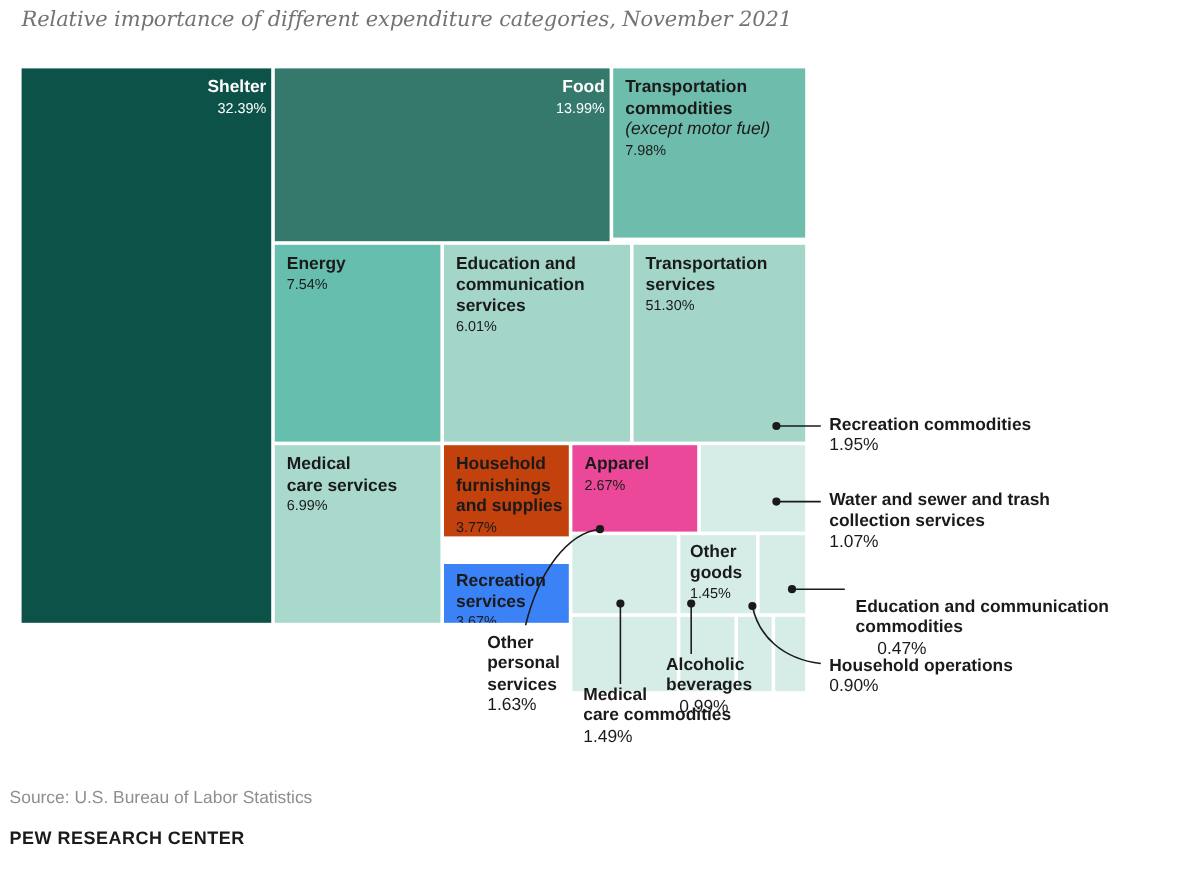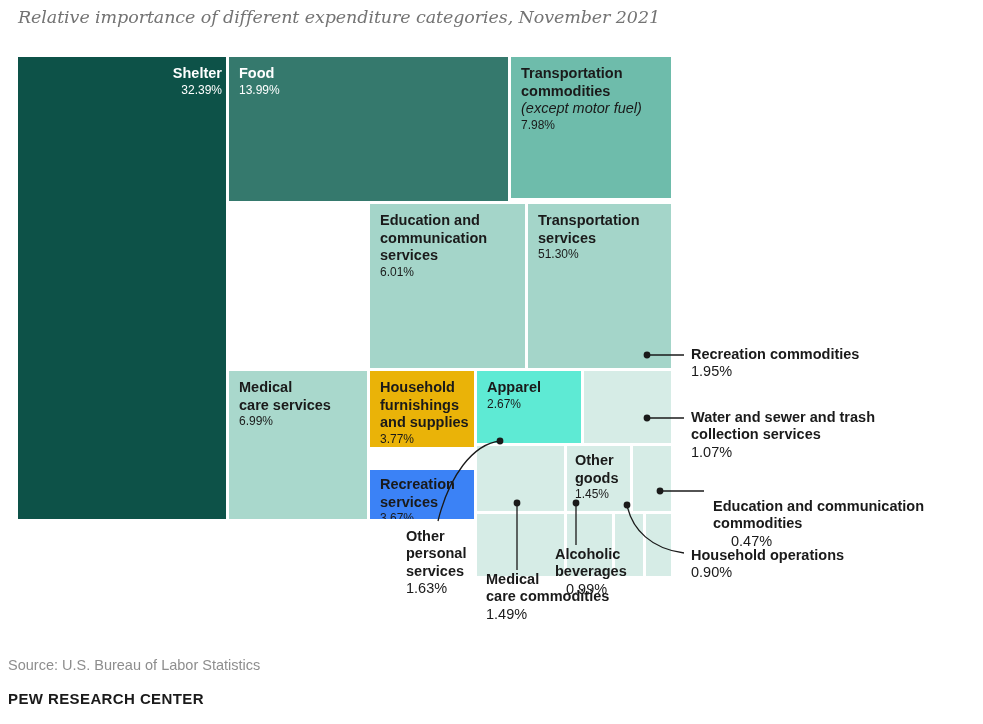--- a/index.html
+++ b/index.html
@@ -116,36 +116,42 @@
 
 <div id="treemap">
 
   <div class="cell" style="left:0px; top:0px; width:208px; height:462px; background:#0d5248;text-align:right;">
     <div class="cell-text light-text">
       <span class="cell-name">Shelter</span>
       <span class="cell-val">32.39%</span>
     </div>
   </div>
 
-  <div class="cell" style="left:211px; top:0px; width:279px; height:144px; background:#35796d;">
+  <div class="cell" style="left:211px; top:0px; width:279px; height:144px; background:#35796d;text-align:right;">
     <div class="cell-text light-text">
       <span class="cell-name">Food</span>
       <span class="cell-val">13.99%</span>
     </div>
   </div>
 
   <div class="cell" style="left:493px; top:0px; width:160px; height:141px; background:#6ebcab;">
     <div class="cell-text dark-text">
       <span class="cell-name" style="white-space: pre-line;">Transportation
 commodities</span>
       <span class="cell-sub">(except motor fuel)</span>
       <span class="cell-val">7.98%</span>
     </div>
   </div>
 
+  <div class="cell" style="left:211px; top:147px; width:138px; height:164px; background:#66bfae;">
+    <div class="cell-text dark-text">
+      <span class="cell-name">Energy</span>
+      <span class="cell-val">7.54%</span>
+    </div>
+  </div>
 
   <div class="cell" style="left:352px; top:147px; width:155px; height:164px; background:#a4d5c9;">
     <div class="cell-text dark-text">
       <span class="cell-name" style="white-space: pre-line;">Education and
 communication
 services</span>
       <span class="cell-val">6.01%</span>
     </div>
   </div>
 
@@ -158,38 +164,38 @@
   </div>
 
   <div class="cell" style="left:211px; top:314px; width:138px; height:148px; background:#a9d8cc;">
     <div class="cell-text dark-text">
       <span class="cell-name" style="white-space: pre-line;">Medical
 care services</span>
       <span class="cell-val">6.99%</span>
     </div>
   </div>
 
-  <div class="cell" style="left:352px; top:314px; width:104px; height:76px; background:#eab308;">
+  <div class="cell" style="left:352px; top:314px; width:104px; height:76px; background:#c2410c;">
     <div class="cell-text dark-text">
       <span class="cell-name" style="white-space: pre-line;">Household
 furnishings
 and supplies</span>
       <span class="cell-val">3.77%</span>
     </div>
   </div>
 
   <div class="cell" style="left:352px; top:413px; width:104px; height:49px; background:#3b82f6;">
     <div class="cell-text dark-text" style="top:6px;">
       <span class="cell-name" style="white-space: pre-line;">Recreation
 services</span>
       <span class="cell-val">3.67%</span>
     </div>
   </div>
 
-  <div class="cell" style="left:459px; top:314px; width:104px; height:72px; background:#5eead4;">
+  <div class="cell" style="left:459px; top:314px; width:104px; height:72px; background:#ec4899;">
     <div class="cell-text dark-text">
       <span class="cell-name">Apparel</span>
       <span class="cell-val">2.67%</span>
     </div>
   </div>
 
   <div class="cell" style="left:566px; top:314px; width:87px; height:72px; background:#d6ece6;"></div>
 
   <div class="cell" style="left:459px; top:389px; width:87px; height:65px; background:#d6ece6;"></div>
 

